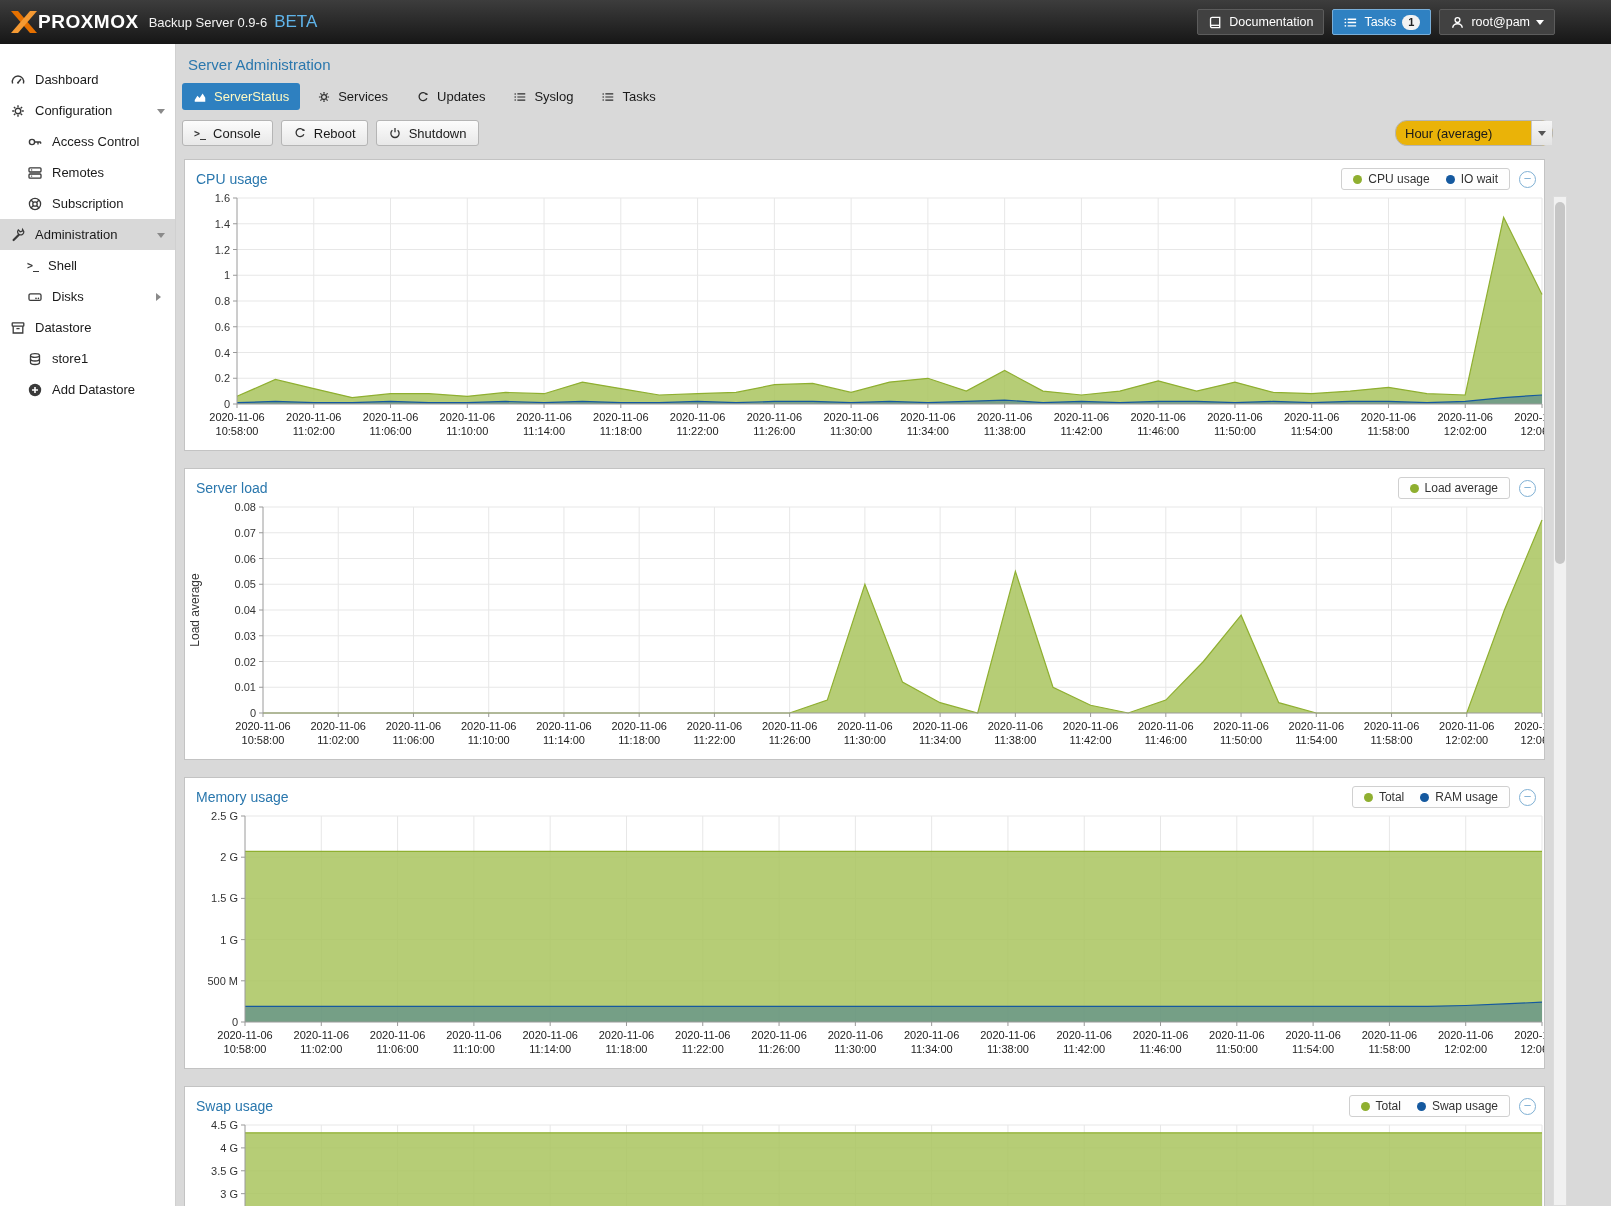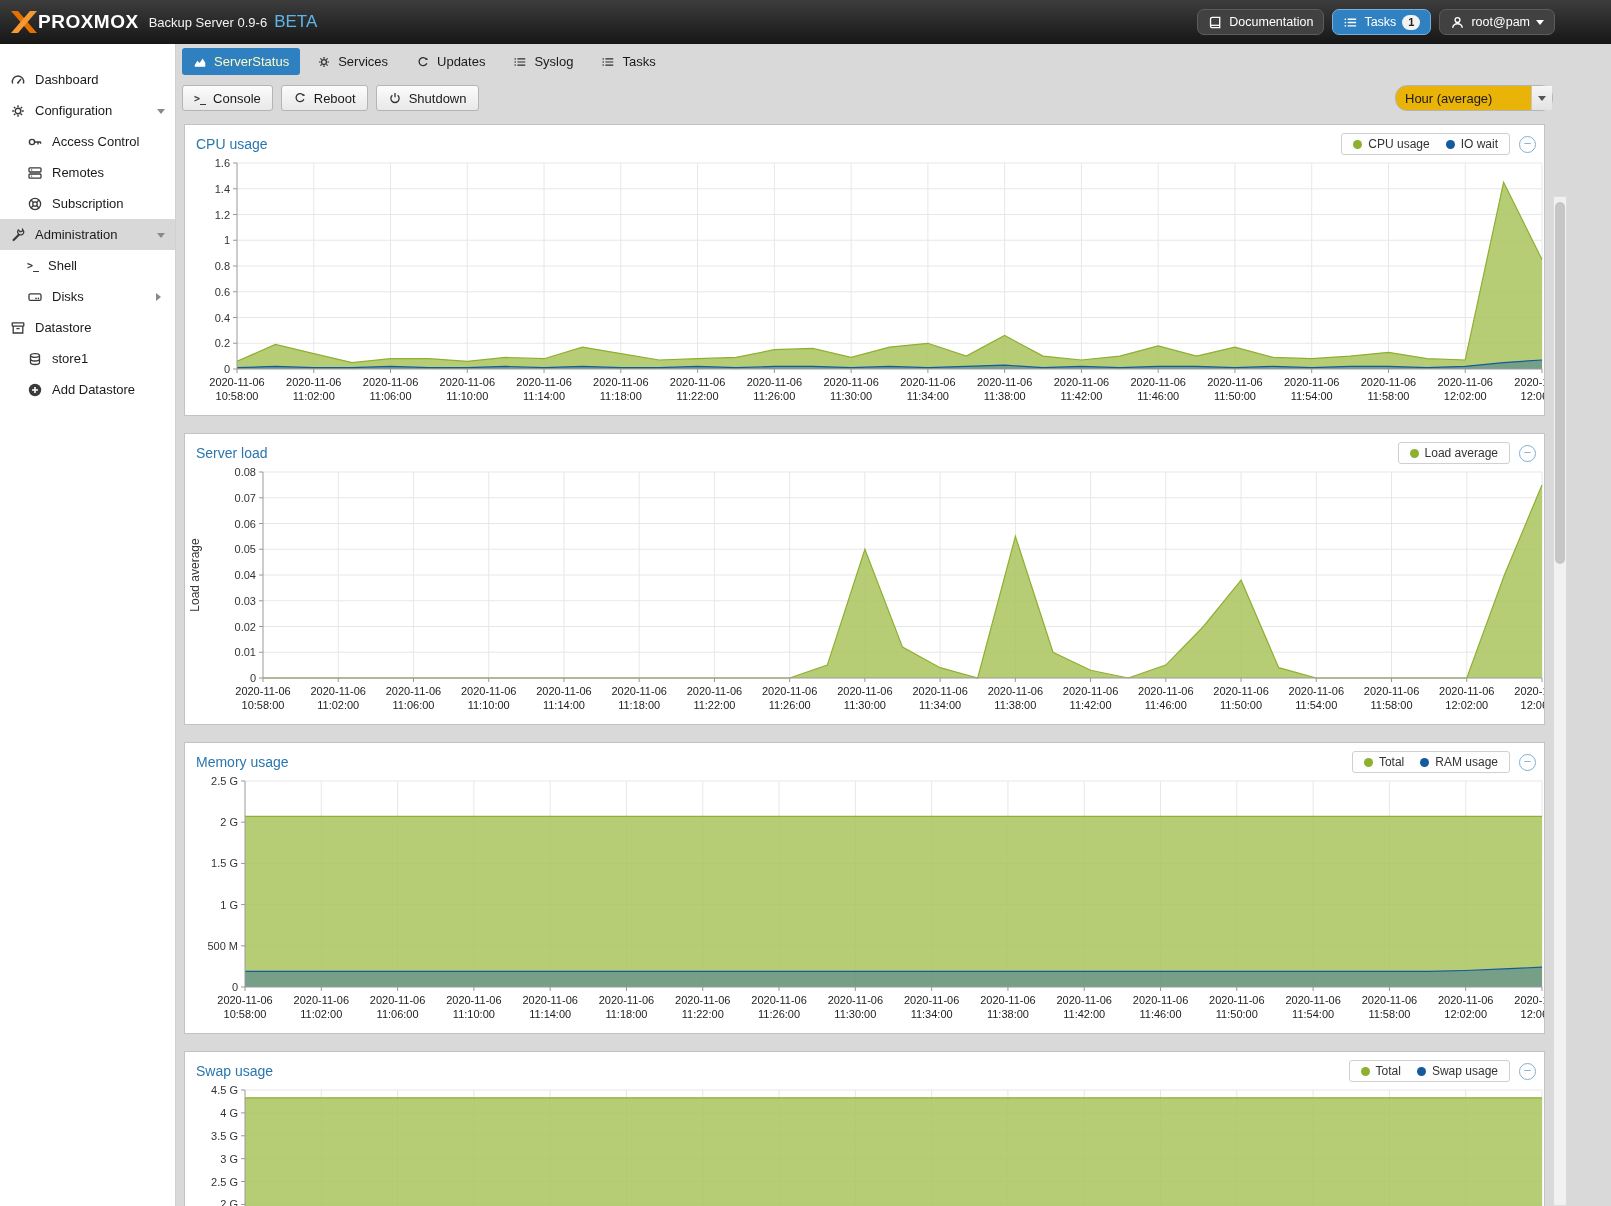--- a/index.html
+++ b/index.html
@@ -16,21 +16,21 @@
     background:linear-gradient(#3d3d3d,#161616);
   }
   .brand{ display:flex; align-items:center; }
   .logo-mark{ width:28px; height:24px; }
   .logo-text{ color:#fff; font-weight:bold; font-size:19px; letter-spacing:.5px; }
   .product{ color:#f2f2f2; font-size:13px; margin-left:10px; }
   .beta{ color:#5fb4ea; font-size:17px; margin-left:7px; cursor:pointer; }
   .header-right{ margin-left:auto; margin-right:46px; display:flex; gap:8px; align-items:center; }
   .hbtn{
     display:flex; align-items:center; gap:6px; color:#fff; font-size:12.5px;
-    background:#414141; border:1px solid #5c5c5c; border-radius:7px;
+    background:#414141; border:1px solid #5c5c5c; border-radius:2px;
     padding:0 10px; cursor:pointer; height:26px;
   }
   .hbtn.tasks-btn{ background:#2f81c2; border-color:#79aed8; }
   .badge{ background:#f2f2f2; color:#222; border-radius:8px; padding:0 6px; font-size:11px; line-height:15px; font-weight:bold; }
   .icon16{ width:15px; height:15px; flex:none; }
   .white-ic{ color:#fff; }
   .caret-down{ width:0; height:0; border:4px solid transparent; border-top:5px solid currentColor; margin-top:5px; }
   .caret-down.gray{ border-top-color:#8a8a8a; }
   .caret-right{ width:0; height:0; border:4px solid transparent; border-left:5px solid #8a8a8a; margin-left:5px; }
 
@@ -219,20 +219,21 @@
       <svg class="sicon" viewBox="0 0 16 16">
         <circle cx="8" cy="8" r="6.2" fill="currentColor"></circle>
           <path d="M8 5v6M5 8h6" stroke="#fff" stroke-width="1.6"></path>
       </svg>
       <span>Add Datastore</span>
     </div>
   </aside>
 
   <div class="main">
     <div class="content">
+      <div class="page-title">Server Administration</div>
 
       <div class="tabs">
         <div class="tab active">
           <svg class="ticon" viewBox="0 0 16 16">
             <path d="M2 13h12" stroke="currentColor" fill="none"></path>
               <path d="M2 11.5L5 6.5l2.6 2.6L11 4l3 4.8v3.7H2z" fill="currentColor"></path>
           </svg>
           <span>ServerStatus</span>
         </div>
         <div class="tab">

